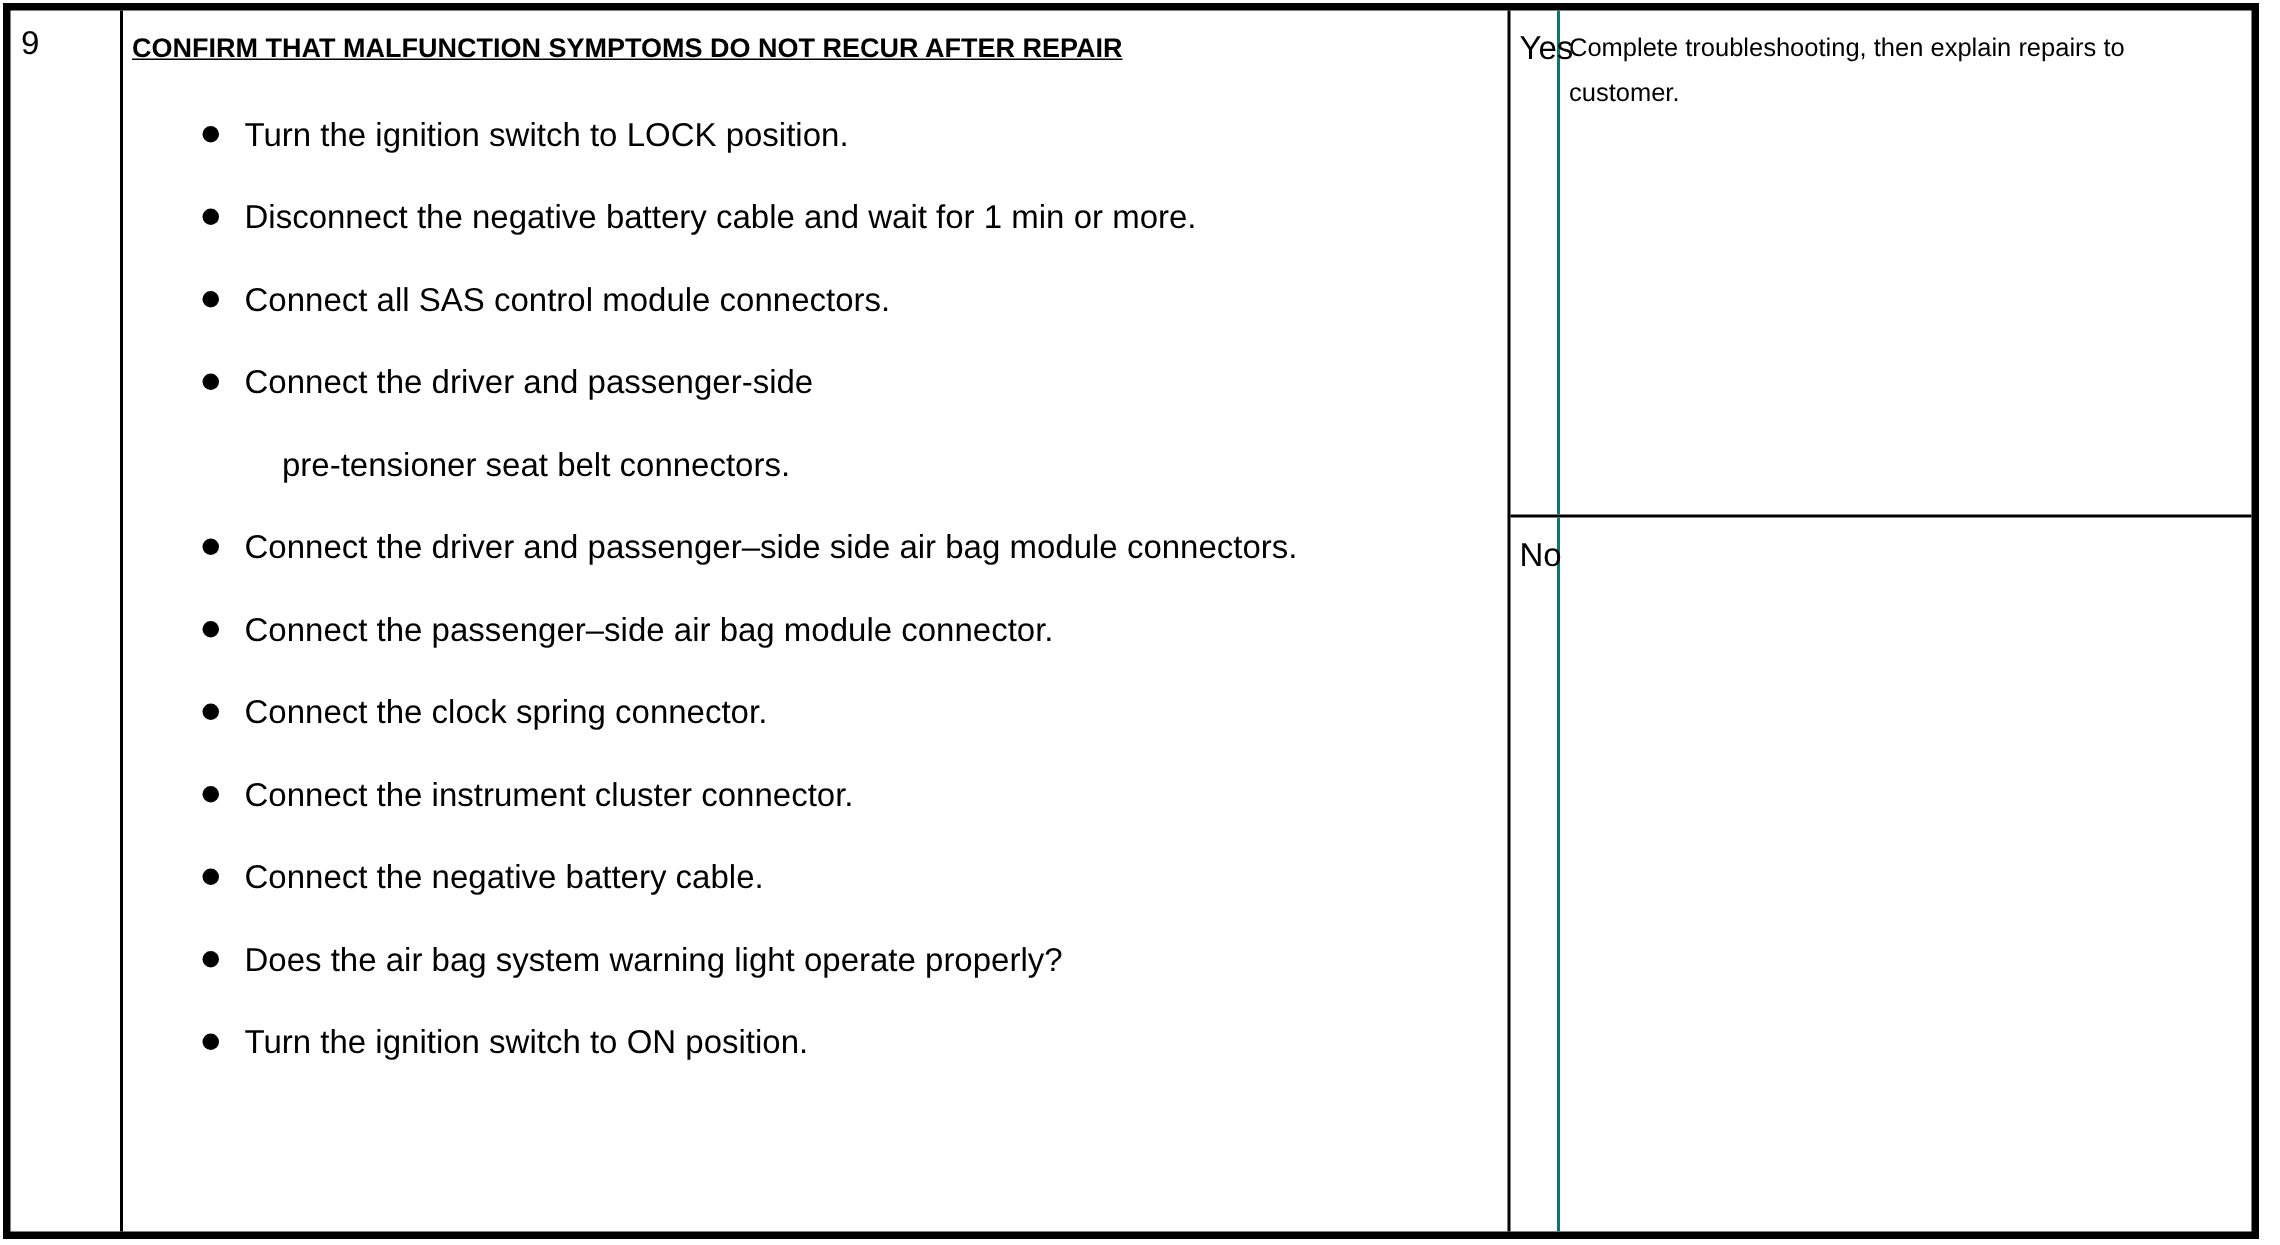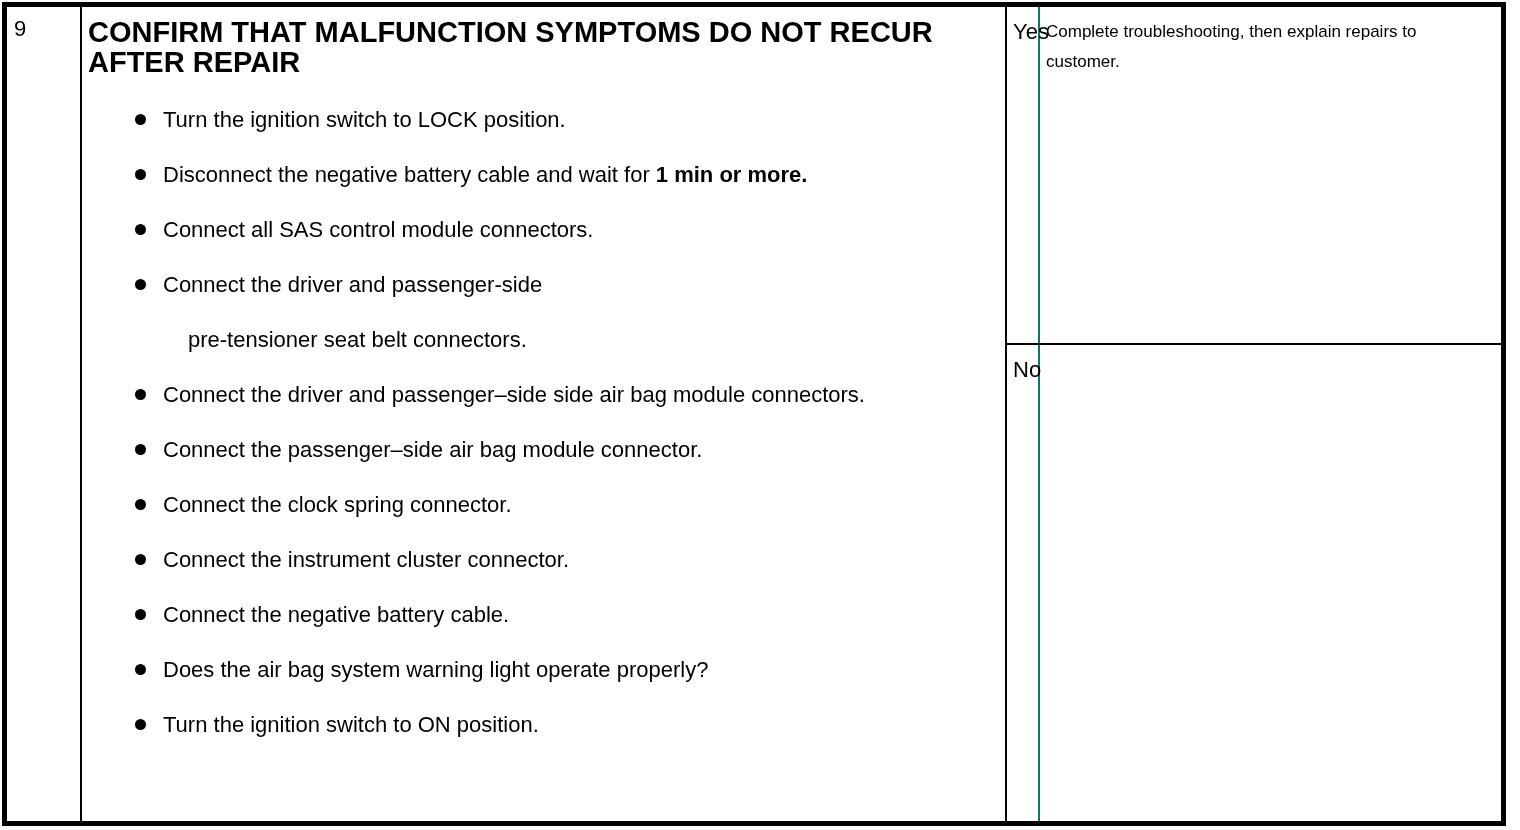--- a/index.html
+++ b/index.html
@@ -41,23 +41,24 @@
   .col-main {
     flex: none;
     width: 925px;
     box-sizing: border-box;
     border-right: 2px solid #000000;
     padding: 10px 6px 0 6px;
     overflow: hidden;
   }
   .proc-title {
     font-weight: bold;
-    font-size: 29px;
+    font-size: 18px;
     line-height: 30px;
     max-width: 912px;
+    text-decoration: underline;
   }
   .bullets {
     margin-top: 28px;
   }
   .bullet-row {
     display: flex;
     margin-left: 45px;
     margin-bottom: 25px;
     font-size: 22px;
     line-height: 30px;
@@ -75,21 +76,21 @@
     left: 2px;
     top: 9px;
     width: 11px;
     height: 11px;
     border-radius: 50%;
     background: #000000;
   }
   .bullet-text {
     flex: 1;
   }
-  .b { font-weight: bold; }
+  .b { font-weight: normal; }
   
   .col-right {
     flex: 1;
     display: flex;
     flex-direction: column;
   }
   .result-row {
     display: flex;
   }
   .result-row.yes {

